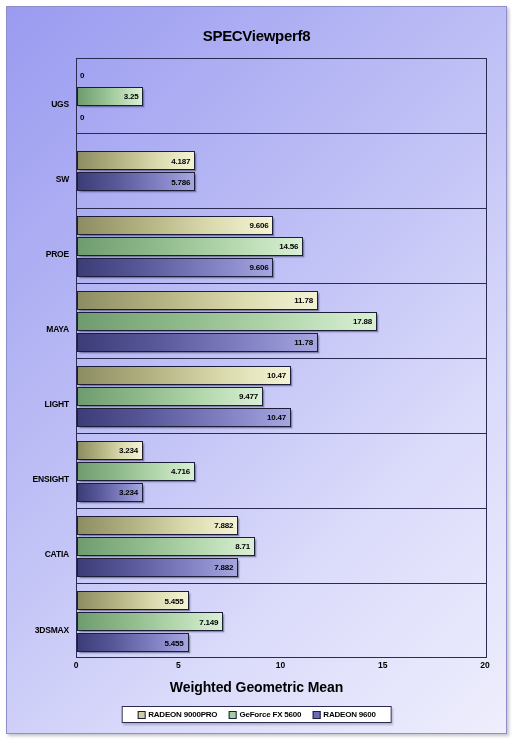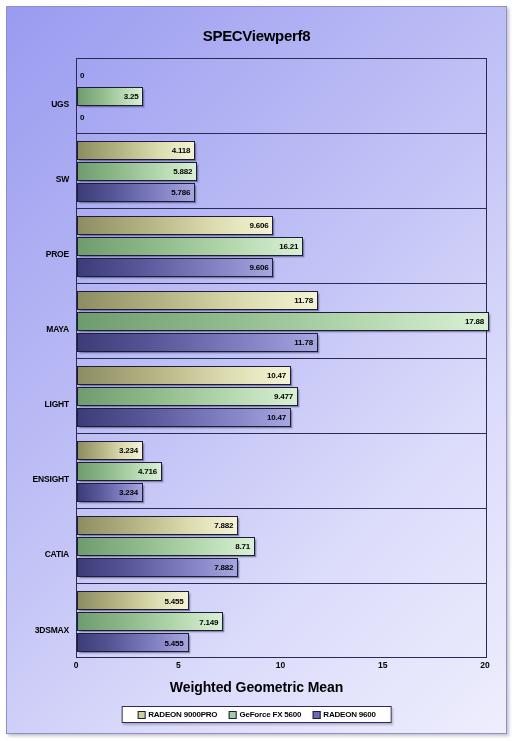--- a/index.html
+++ b/index.html
@@ -178,105 +178,100 @@
           <div class="bar-row">
             <span class="bar-value zero">0</span>
           </div>
         </div>
       </div>
       <div class="cat-band">
         <div class="cat-label">SW</div>
         <div class="bars">
           <div class="bar-row">
             <div class="bar s0" style="width: 118.365px;">
-              <span class="bar-value inside">4.118</span>
-            </div>
-          </div>
-          <div class="bar-row">
-            <div class="bar s1" style="width: 120.287px;">
-              <span class="bar-value inside">5.882</span>
+              <span class="bar-value inside">4.187</span>
             </div>
           </div>
           <div class="bar-row">
             <div class="bar s2" style="width: 118.324px;">
               <span class="bar-value inside">5.786</span>
             </div>
           </div>
         </div>
       </div>
       <div class="cat-band">
         <div class="cat-label">PROE</div>
         <div class="bars">
           <div class="bar-row">
             <div class="bar s0" style="width: 196.443px;">
               <span class="bar-value inside">9.606</span>
             </div>
           </div>
           <div class="bar-row">
             <div class="bar s1" style="width: 226.381px;">
-              <span class="bar-value inside">16.21</span>
+              <span class="bar-value inside">14.56</span>
             </div>
           </div>
           <div class="bar-row">
             <div class="bar s2" style="width: 196.443px;">
               <span class="bar-value inside">9.606</span>
             </div>
           </div>
         </div>
       </div>
       <div class="cat-band">
         <div class="cat-label">MAYA</div>
         <div class="bars">
           <div class="bar-row">
             <div class="bar s0" style="width: 240.901px;">
               <span class="bar-value inside">11.78</span>
             </div>
           </div>
           <div class="bar-row">
-            <div class="bar s1" style="width: 412px;">
+            <div class="bar s1" style="width: 300px;">
               <span class="bar-value inside">17.88</span>
             </div>
           </div>
           <div class="bar-row">
             <div class="bar s2" style="width: 240.901px;">
               <span class="bar-value inside">11.78</span>
             </div>
           </div>
         </div>
       </div>
       <div class="cat-band">
         <div class="cat-label">LIGHT</div>
         <div class="bars">
           <div class="bar-row">
             <div class="bar s0" style="width: 214.112px;">
               <span class="bar-value inside">10.47</span>
             </div>
           </div>
           <div class="bar-row">
-            <div class="bar s1" style="width: 221px;">
+            <div class="bar s1" style="width: 186px;">
               <span class="bar-value inside">9.477</span>
             </div>
           </div>
           <div class="bar-row">
             <div class="bar s2" style="width: 214.112px;">
               <span class="bar-value inside">10.47</span>
             </div>
           </div>
         </div>
       </div>
       <div class="cat-band">
         <div class="cat-label">ENSIGHT</div>
         <div class="bars">
           <div class="bar-row">
             <div class="bar s0" style="width: 66.1353px;">
               <span class="bar-value inside">3.234</span>
             </div>
           </div>
           <div class="bar-row">
-            <div class="bar s1" style="width: 85px;">
+            <div class="bar s1" style="width: 118px;">
               <span class="bar-value inside">4.716</span>
             </div>
           </div>
           <div class="bar-row">
             <div class="bar s2" style="width: 66.1353px;">
               <span class="bar-value inside">3.234</span>
             </div>
           </div>
         </div>
       </div>

